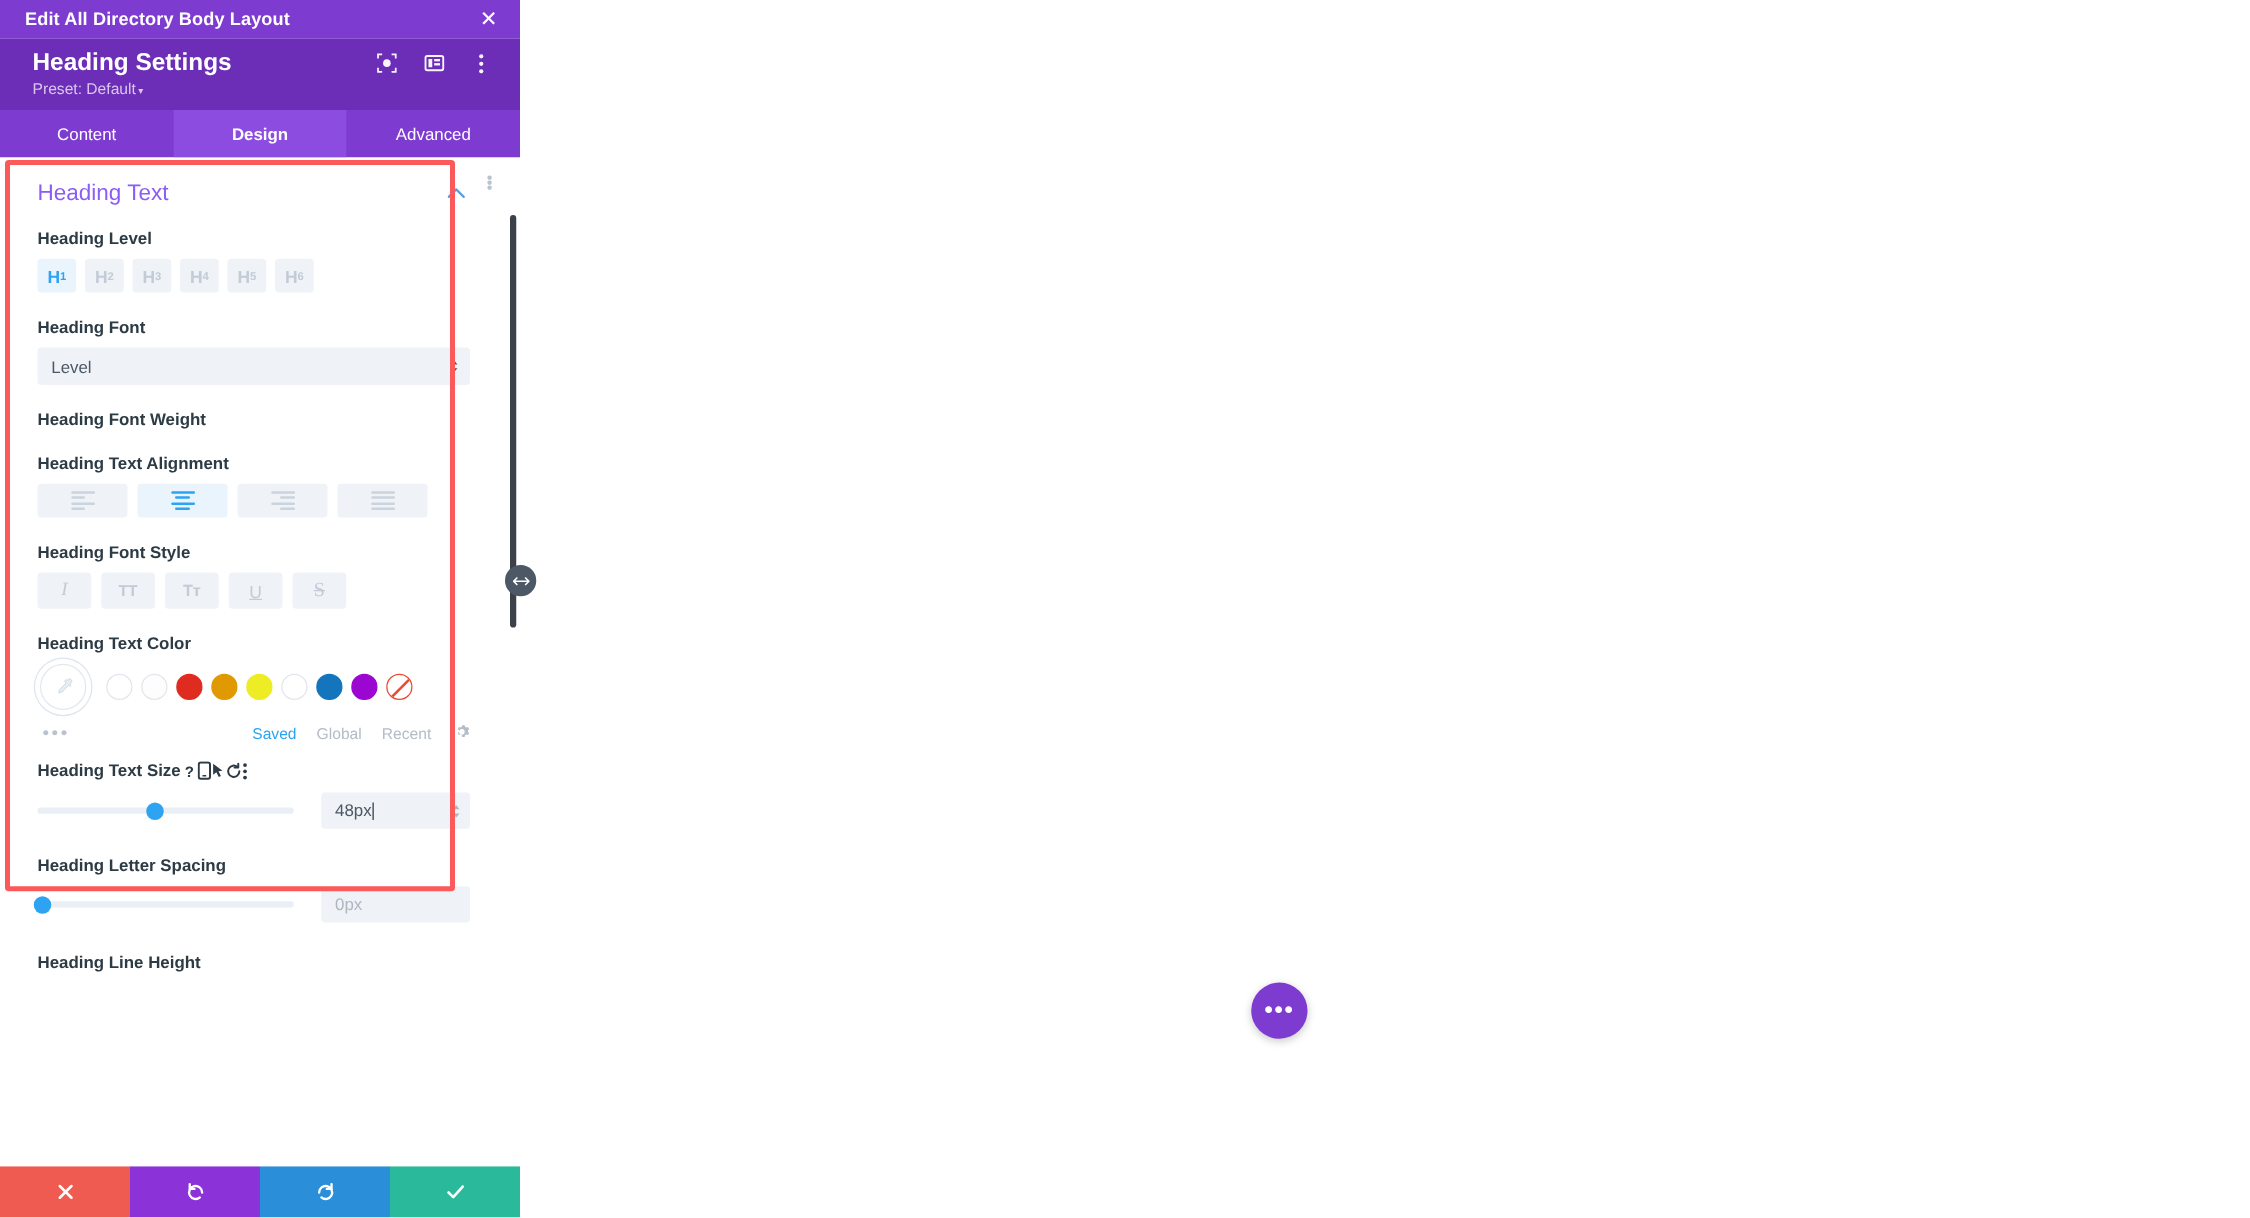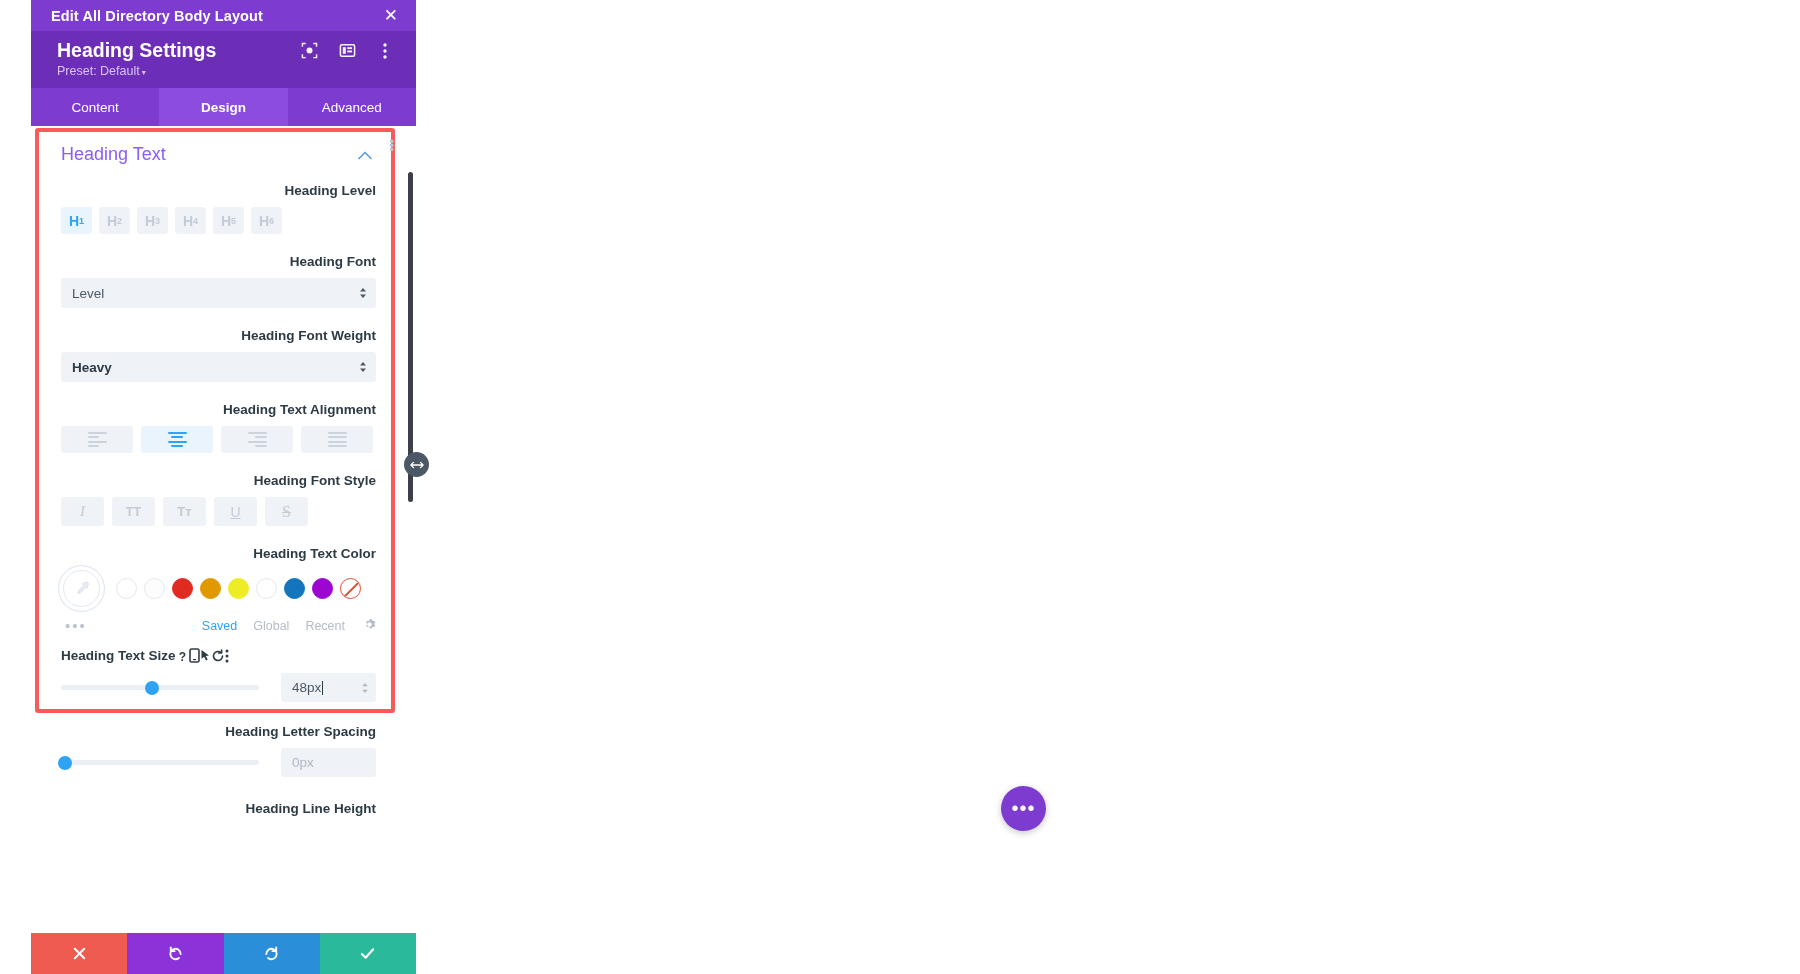--- a/index.html
+++ b/index.html
@@ -19,21 +19,20 @@
 
   
   #panel {
     position: absolute;
     left: 0; top: 0;
     width: 416px;
     height: 974px;
     background: #ffffff;
     display: flex;
     flex-direction: column;
-    padding-left: 31px;
   }
 
   
   .layout-bar {
     height: 31px;
     background: #7e3bd0;
     display: flex;
     align-items: center;
     justify-content: space-between;
     padding: 0 14px 0 20px;
@@ -166,21 +165,20 @@
   }
   .section-dots span { display: block; }
 
   .field { margin-bottom: 20px; }
   .field-label {
     font-size: 13.5px;
     color: #2d3b45;
     font-weight: bold;
     margin-bottom: 9px;
     display: block;
-    text-align: right;
   }
 
   
   .btn-row { display: flex; gap: 7px; }
   .opt-btn {
     background: #eff2f6;
     border-radius: 3px;
     height: 27px;
     min-width: 31px;
     display: flex; align-items: center; justify-content: center;
@@ -338,21 +336,21 @@
     position: absolute;
     top: 50%;
     width: 14px; height: 14px;
     border-radius: 50%;
     background: #2ea3f2;
     transform: translate(-50%,-50%);
     cursor: pointer;
   }
   .num-field {
     position: relative;
-    width: 95px;
+    width: 119px;
     height: 29px;
     background: #eff2f6;
     border-radius: 3px;
     display: flex; align-items: center;
     padding: 0 20px 0 11px;
     font-size: 13.5px;
     color: #4c5866;
     cursor: text;
   }
   .num-field.placeholder { color: #aeb7c2; }
@@ -561,29 +559,20 @@
               <svg width="8" height="12" viewBox="0 0 8 12">
                   <path d="M4 1L7 4.5H1z" fill="#4c5866"></path>
                   <path d="M4 11L1 7.5h6z" fill="#4c5866"></path>
                 </svg>
             </span>
           </div>
         </div>
 
         <div class="field">
           <span class="field-label">Heading Font Weight</span>
-          <div class="sel bold">
-            <span>Heavy</span>
-            <span class="arrows">
-              <svg width="8" height="12" viewBox="0 0 8 12">
-                  <path d="M4 1L7 4.5H1z" fill="#4c5866"></path>
-                  <path d="M4 11L1 7.5h6z" fill="#4c5866"></path>
-                </svg>
-            </span>
-          </div>
         </div>
 
         <div class="field">
           <span class="field-label">Heading Text Alignment</span>
           <div class="align-row">
             <div class="align-btn">
                 <span class="align-lines al-left">
                   <i></i>
                   <i></i>
                   <i></i>

